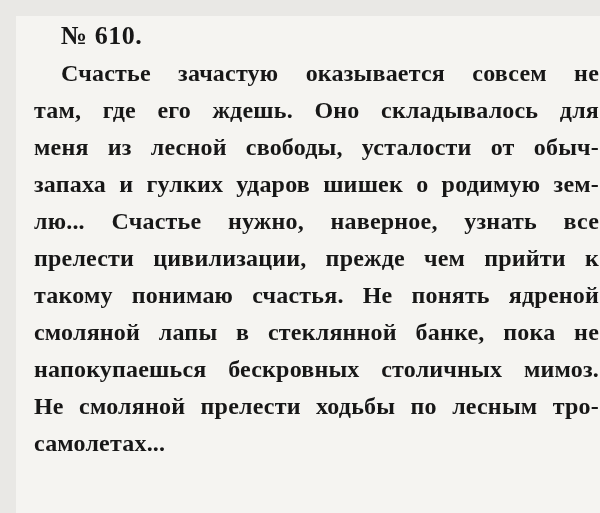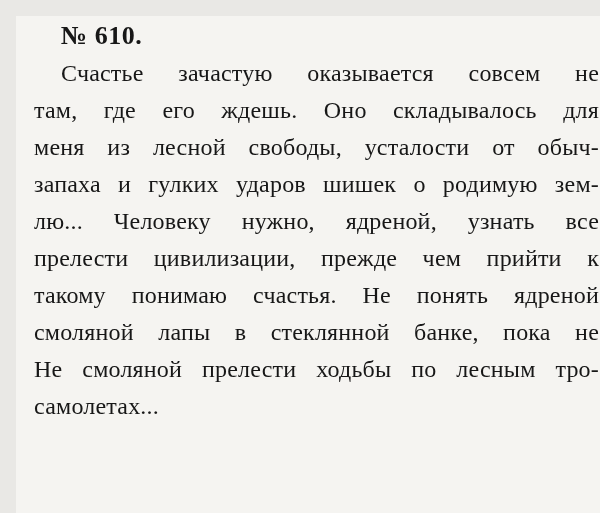--- a/index.html
+++ b/index.html
@@ -30,39 +30,41 @@
     margin-top: 3px;
     font-size: 24px;
   }
   .line {
     height: 37px;
     line-height: 37px;
     text-align: justify;
     text-align-last: justify;
     overflow: hidden;
     letter-spacing: 0.2px;
+    font-weight: bold;
   }
   .line.first {
     text-indent: 27px;
   }
   .line.last {
     text-align: left;
     text-align-last: left;
   }
 </style>
 </head>
 <body>
 
 <div class="page">
   <div class="heading">№ 610.</div>
   <div class="para">
     <div class="line first">Счастье зачастую оказывается совсем не</div>
     <div class="line">там, где его ждешь. Оно складывалось для</div>
     <div class="line">меня из лесной свободы, усталости от обыч-</div>
     <div class="line">запаха и гулких ударов шишек о родимую зем-</div>
-    <div class="line">лю... Человеку нужно, ядреной, узнать все</div>
+    <div class="line">лю... Счастье нужно, наверное, узнать все</div>
     <div class="line">прелести цивилизации, прежде чем прийти к</div>
     <div class="line">такому понимаю счастья. Не понять ядреной</div>
     <div class="line">смоляной лапы в стеклянной банке, пока не</div>
+    <div class="line">напокупаешься бескровных столичных мимоз.</div>
     <div class="line">Не смоляной прелести ходьбы по лесным тро-</div>
     <div class="line last">самолетах...</div>
   </div>
 </div>
 
 </body></html>

